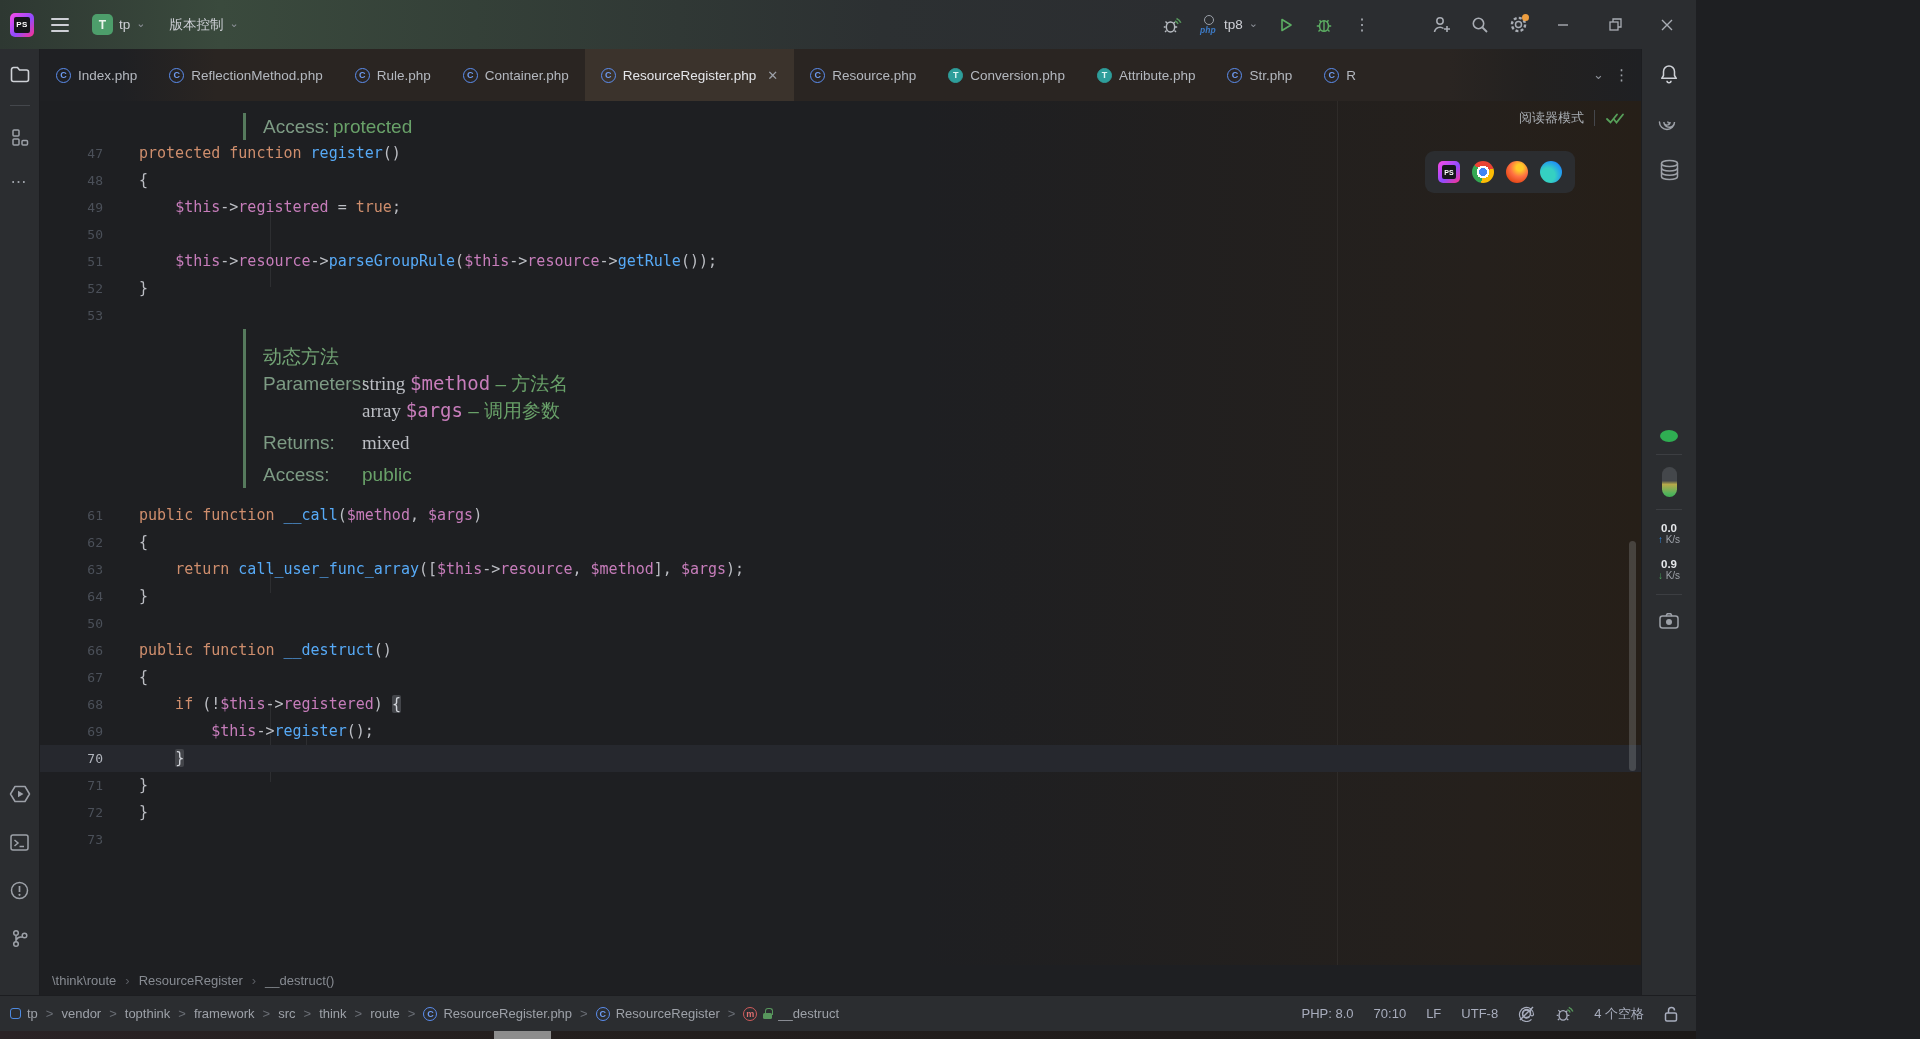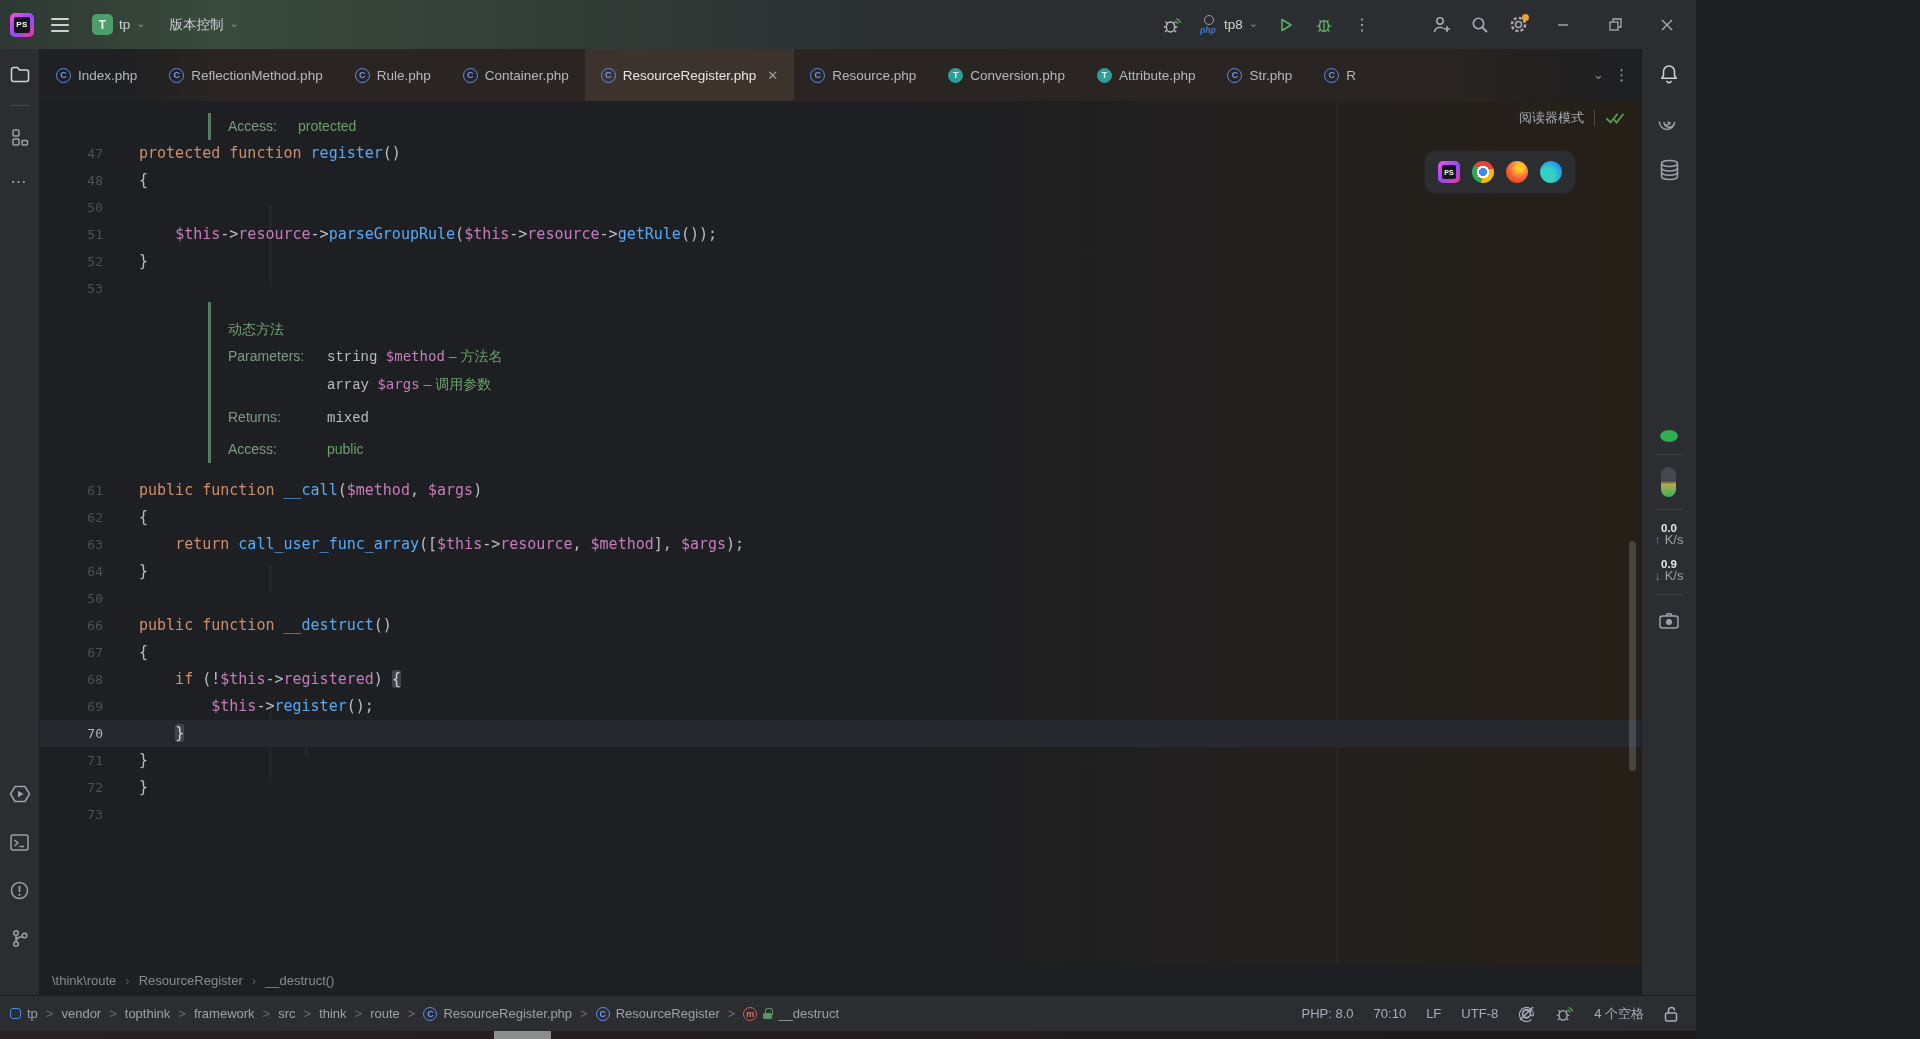--- a/index.html
+++ b/index.html
@@ -38,21 +38,21 @@
   .stripe-left{width:40px;border-right:1px solid #1c1d20;padding-top:12px;gap:18px}
   .stripe-right{width:55px;border-left:1px solid #1c1d20;padding-top:12px;gap:22px}
   .stripe .sep{width:20px;height:1px;background:#44474c}
   .s-ic{width:26px;height:26px;display:flex;align-items:center;justify-content:center}
   .stripe-bottom{margin-top:auto;display:flex;flex-direction:column;align-items:center;gap:22px;padding-bottom:44px}
   .rs-cluster{margin-top:225px;display:flex;flex-direction:column;align-items:center;gap:12px}
   .green-dot{width:18px;height:12px;border-radius:50%;background:#2fae52}
   .capsule{width:15px;height:30px;border-radius:8px;background:linear-gradient(180deg,#44474b 0 46%,#b7a94a 58%,#55b35c 88%,#3fae53)}
   .net{display:flex;flex-direction:column;align-items:center;line-height:12px}
   .net .val{color:#e6e8eb;font-size:11.5px;font-weight:bold}
-  .net .unit{font-size:13px;color:#9da1a8}
+  .net .unit{font-size:10px;color:#9da1a8}
   .net .up{color:#3592ef}.net .down{color:#49a85c}
   .rs-sep{width:26px;height:1px;background:#3c3e42}
 
   
   .center{flex:1 1 auto;display:flex;flex-direction:column;min-width:0}
 
   .tabbar{height:52px;flex:0 0 52px;display:flex;align-items:stretch;
     background:linear-gradient(90deg,#1f2023 0,#1f2023 5%,#2a2522 11%,#2a2522 88%,#232120 93%,#1f2023 100%)}
   .tabs{display:flex;flex:1 1 auto;overflow:hidden}
   .tab{display:flex;align-items:center;gap:7px;padding:0 16px;font-size:13.5px;color:#b4b8bf;white-space:nowrap;cursor:default}
@@ -72,28 +72,28 @@
   .row{display:flex;height:27px;line-height:27px;white-space:pre}
   .row .gut{flex:0 0 95px;text-align:right;padding-right:32px;color:#4b5059;font-size:13px}
   .row pre{font-family:inherit;padding-left:4px}
   .row.cur{background:#26282e}
   .row.cur .gut{color:#b0b4bc}
   .kw{color:#cf8e6d}.fn{color:#57aaf7}.var{color:#c77dbb}.pun{color:#bcbec4}
   .bm{background:#43454a;color:#d2d5db;border-radius:2px}
   
   .drow{display:flex;min-height:27px;line-height:27px}
   .drow .gut{flex:0 0 95px}
-  .docline{margin-left:73px;border-left:3px solid #567a5d;padding-left:17px;
-    font-family:"Liberation Sans",sans-serif;font-size:14px}
+  .docline{margin-left:108px;border-left:3px solid #567a5d;padding-left:17px;
+    font-family:"Liberation Sans",sans-serif;font-size:19px}
   .drow.title .docline{color:#72a375;padding-top:14px}
   .drow.title{height:41px}
   .drow.gap .docline{padding-top:5px}
   .drow.gap{height:32px}
   .dlabel{display:inline-block;color:#7d9b84}
-  .dcode{font-family:Liberation Mono, monospace;color:#bcbec4}
+  .dcode{font-family:Liberation Serif, serif;color:#bcbec4}
   .dvar{font-family:"DejaVu Sans Mono",monospace;color:#c77dbb}
   .dgreen{color:#69a169}
   .doc-end{height:14px}
   .iguide{position:absolute;width:1px;background:rgba(255,255,255,.07)}
   .scrollthumb{position:absolute;right:5px;top:440px;width:7px;height:230px;border-radius:4px;background:rgba(190,195,200,.22)}
 
   .reader-row{position:absolute;top:8px;right:16px;display:flex;align-items:center;gap:10px;
     font-size:13px;color:#abb0b6;font-family:"Liberation Sans",sans-serif}
   .reader-sep{width:1px;height:16px;background:#45474c}
   .browserbox{position:absolute;top:50px;right:66px;width:150px;height:42px;border-radius:9px;
@@ -341,20 +341,21 @@
         <div class="iguide" style="left:230px;top:465px;height:27px"></div>
         <div class="iguide" style="left:230px;top:600px;height:81px"></div>
         <div class="iguide" style="left:266px;top:627px;height:27px"></div>
         <div class="code" id="code">
             <div class="drow">
               <span class="gut"></span>
               <div class="docline"><span class="dlabel" style="width: 70px;">Access:</span><span class="dgreen">protected</span></div>
             </div>
             <div class="row"><span class="gut">47</span><pre class="line"><span class="kw">protected function </span><span class="fn">register</span><span class="pun">()</span></pre></div>
             <div class="row"><span class="gut">48</span><pre class="line"><span class="pun">{</span></pre></div>
+            <div class="row"><span class="gut">49</span><pre class="line"><span class="pun">    </span><span class="var">$this</span><span class="pun">-&gt;</span><span class="var">registered</span><span class="pun"> = </span><span class="kw">true</span><span class="pun">;</span></pre></div>
             <div class="row"><span class="gut">50</span><pre class="line"></pre></div>
             <div class="row"><span class="gut">51</span><pre class="line"><span class="pun">    </span><span class="var">$this</span><span class="pun">-&gt;</span><span class="var">resource</span><span class="pun">-&gt;</span><span class="fn">parseGroupRule</span><span class="pun">(</span><span class="var">$this</span><span class="pun">-&gt;</span><span class="var">resource</span><span class="pun">-&gt;</span><span class="fn">getRule</span><span class="pun">());</span></pre></div>
             <div class="row"><span class="gut">52</span><pre class="line"><span class="pun">}</span></pre></div>
             <div class="row"><span class="gut">53</span><pre class="line"></pre></div>
             <div class="drow title">
               <span class="gut"></span>
               <div class="docline">动态方法</div>
             </div>
             <div class="drow">
               <span class="gut"></span>

